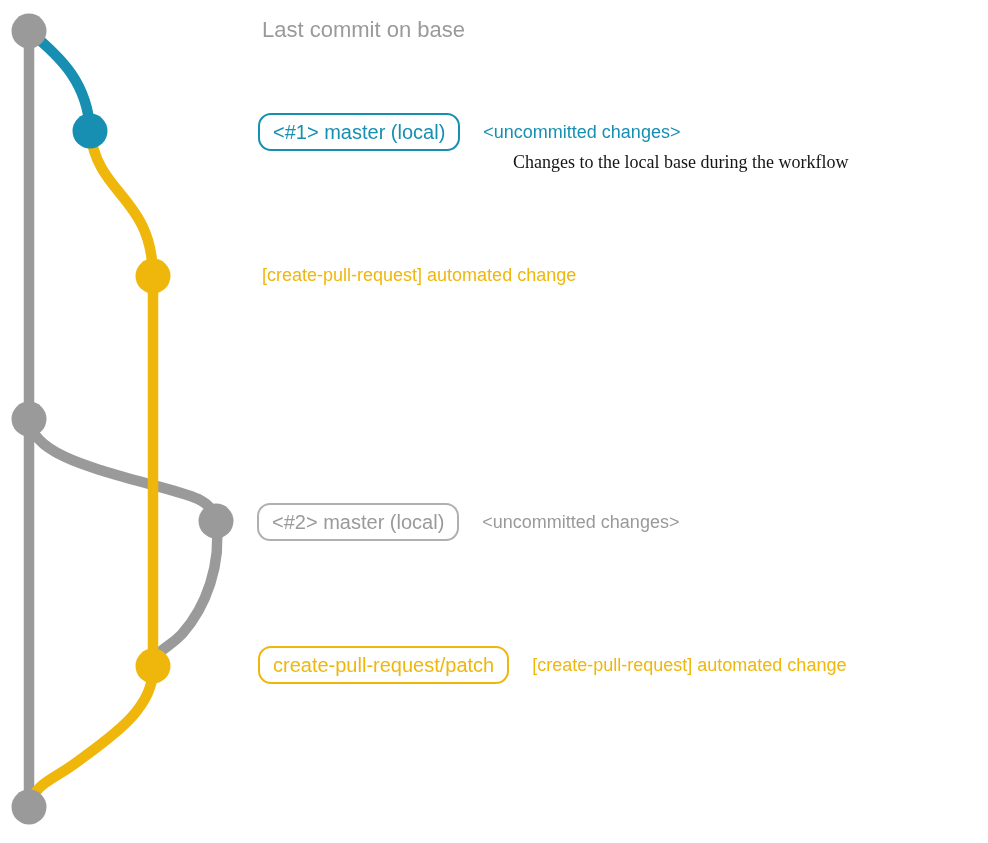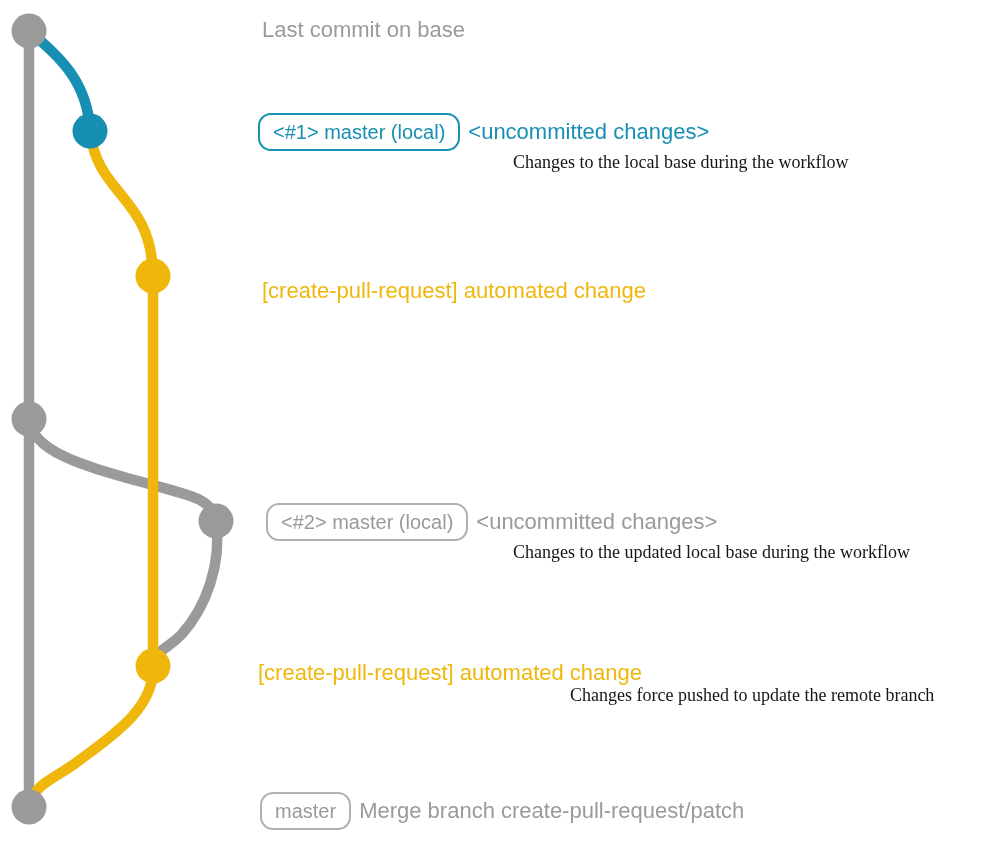--- a/index.html
+++ b/index.html
@@ -15,26 +15,26 @@
   
   .stroke-gray{stroke:var(--gray);}
   .stroke-blue{stroke:var(--blue);}
   .stroke-yellow{stroke:var(--yellow);}
   .fill-gray{fill:var(--gray);}
   .fill-blue{fill:var(--blue);}
   .fill-yellow{fill:var(--yellow);}
   .edge{fill:none;stroke-width:10.5;stroke-linecap:round;}
 
   .abs{position:absolute;transform:translateY(-50%);white-space:nowrap;}
-  .row{position:absolute;transform:translateY(-50%);display:flex;align-items:center;gap:8px;white-space:nowrap;}
+  .row{position:absolute;transform:translateY(-50%);display:flex;align-items:center;gap:23px;white-space:nowrap;}
 
   .heading{font-size:22px;color:var(--gray);}
-  .title{font-size:22px;}
+  .title{font-size:18px;}
   .title.blue{color:var(--blue);}
-  .title.yellow{color:var(--yellow);margin-top:16px;}
+  .title.yellow{color:var(--yellow);}
   .title.gray{color:var(--gray);}
 
   .badge{
     display:inline-block;
     font-size:20px;
     padding:5px 13px;
     border:2px solid;
     border-radius:13px;
     line-height:1.2;
     white-space:nowrap;
@@ -84,29 +84,24 @@
 
   <div class="row" style="left:258px;top:132px">
     <span class="badge blue">&lt;#1&gt; master (local)</span>
     <span class="title blue">&lt;uncommitted changes&gt;</span>
   </div>
   <div class="desc" style="left:513px;top:162px">Changes to the local base during the workflow</div>
 
   <div class="abs title yellow" style="left:262px;top:275px">[create-pull-request] automated change</div>
 
 
-  <div class="row" style="left:266px;top:522px">
+  <div class="row" style="left:257px;top:522px">
     <span class="badge gray">&lt;#2&gt; master (local)</span>
     <span class="title gray">&lt;uncommitted changes&gt;</span>
   </div>
-  <div class="desc" style="left:513px;top:552px">Changes to the updated local base during the workflow</div>
 
   <div class="row" style="left:258px;top:665px">
+    <span class="badge yellow">create-pull-request/patch</span>
     <span class="title yellow">[create-pull-request] automated change</span>
   </div>
-  <div class="desc" style="left:570px;top:695px">Changes force pushed to update the remote branch</div>
 
-  <div class="row" style="left:260px;top:811px">
-    <span class="badge gray">master</span>
-    <span class="title gray">Merge branch create-pull-request/patch</span>
-  </div>
 
 </div>
 
 </body></html>

